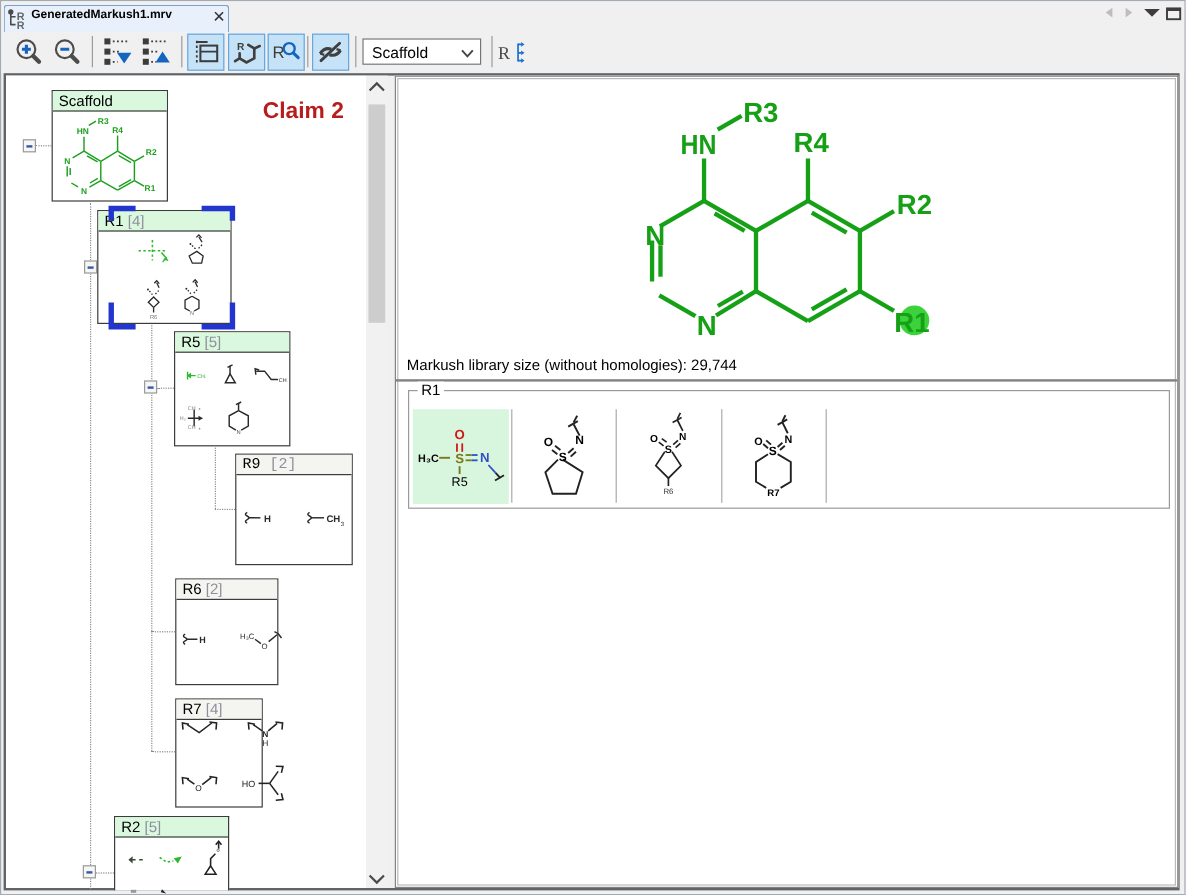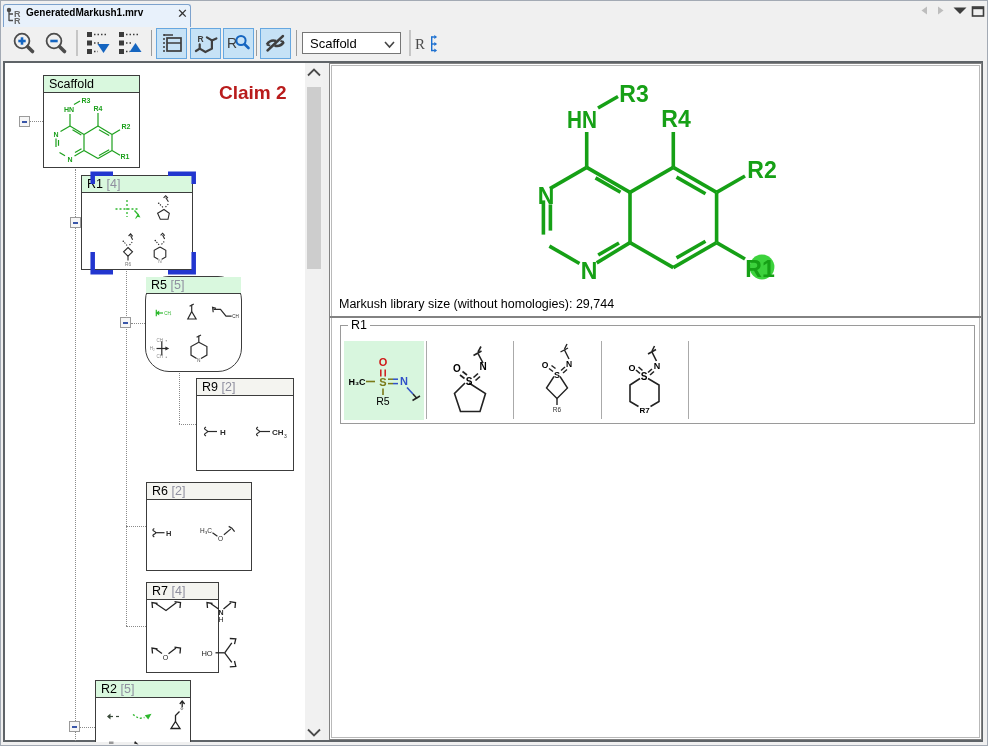--- a/index.html
+++ b/index.html
@@ -163,27 +163,27 @@
 </div>
 
 <svg width="988" height="746" style="z-index:7;">
   <g stroke="#2236cf" stroke-width="4.5" fill="none">
     <path d="M91.7 183 V172.7 H112"></path>
     <path d="M167 172.7 H192.7 V183"></path>
     <path d="M192.7 251 V271.3 H167"></path>
     <path d="M112 271.3 H91.7 V251"></path>
   </g>
 </svg>
-<div class="tbox" style="left:144px;top:275px;width:97px;height:96px;border-radius:24px;">
+<div class="tbox" style="left:144px;top:275px;width:97px;height:96px;">
   <div class="thead ghead">R5 <span class="cnt">[5]</span></div>
 </div>
-<div class="tbox" style="left:195px;top:377px;width:98px;height:93px;">
+<div class="tbox" style="left:195px;top:377px;width:98px;height:93px;font-family:Liberation Mono, monospace;">
   <div class="thead whead">R9 <span class="cnt">[2]</span></div>
 </div>
-<div class="tbox" style="left:145px;top:481px;width:106px;height:89px;">
+<div class="tbox" style="left:145px;top:481px;width:86px;height:89px;">
   <div class="thead whead">R6 <span class="cnt">[2]</span></div>
 </div>
 <div class="tbox" style="left:145px;top:581px;width:73px;height:91px;">
   <div class="thead whead">R7 <span class="cnt">[4]</span></div>
 </div>
 <div class="tbox" style="left:94px;top:679px;width:96px;height:62px;border-bottom:none;">
   <div class="thead ghead">R2 <span class="cnt">[5]</span></div>
 </div>
 
 <svg id="treesvg" width="988" height="746" style="z-index:6;">

